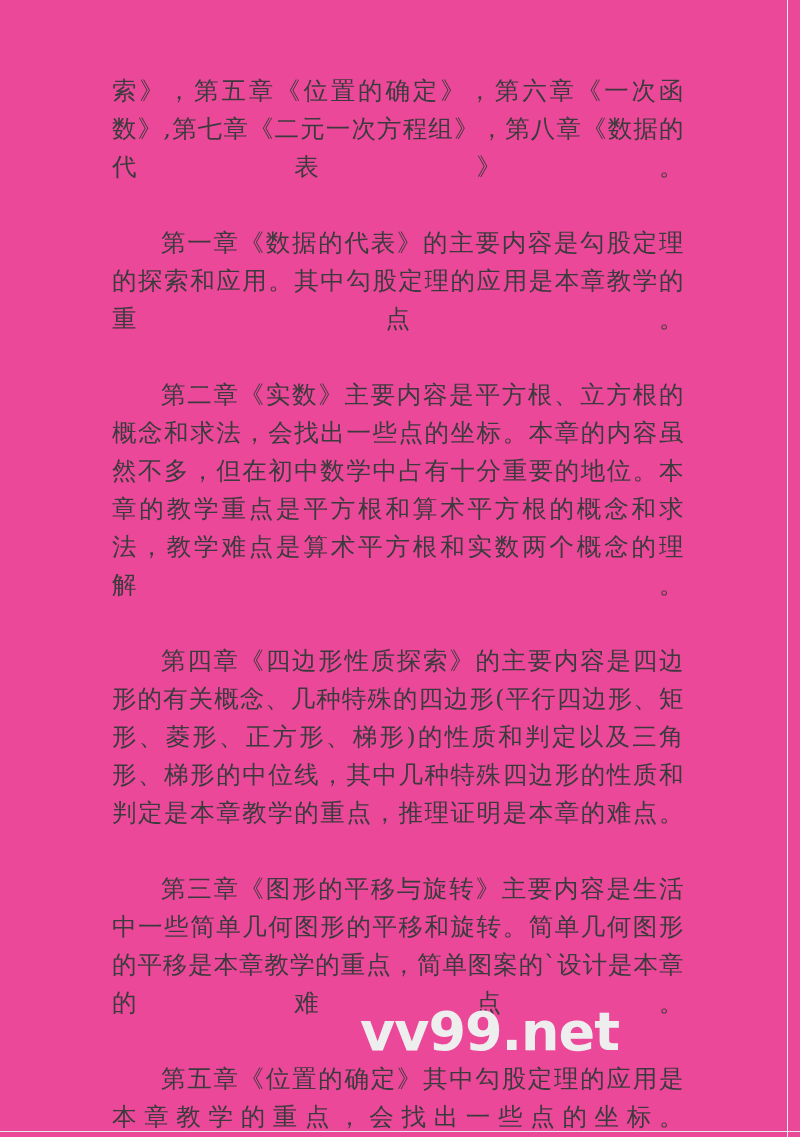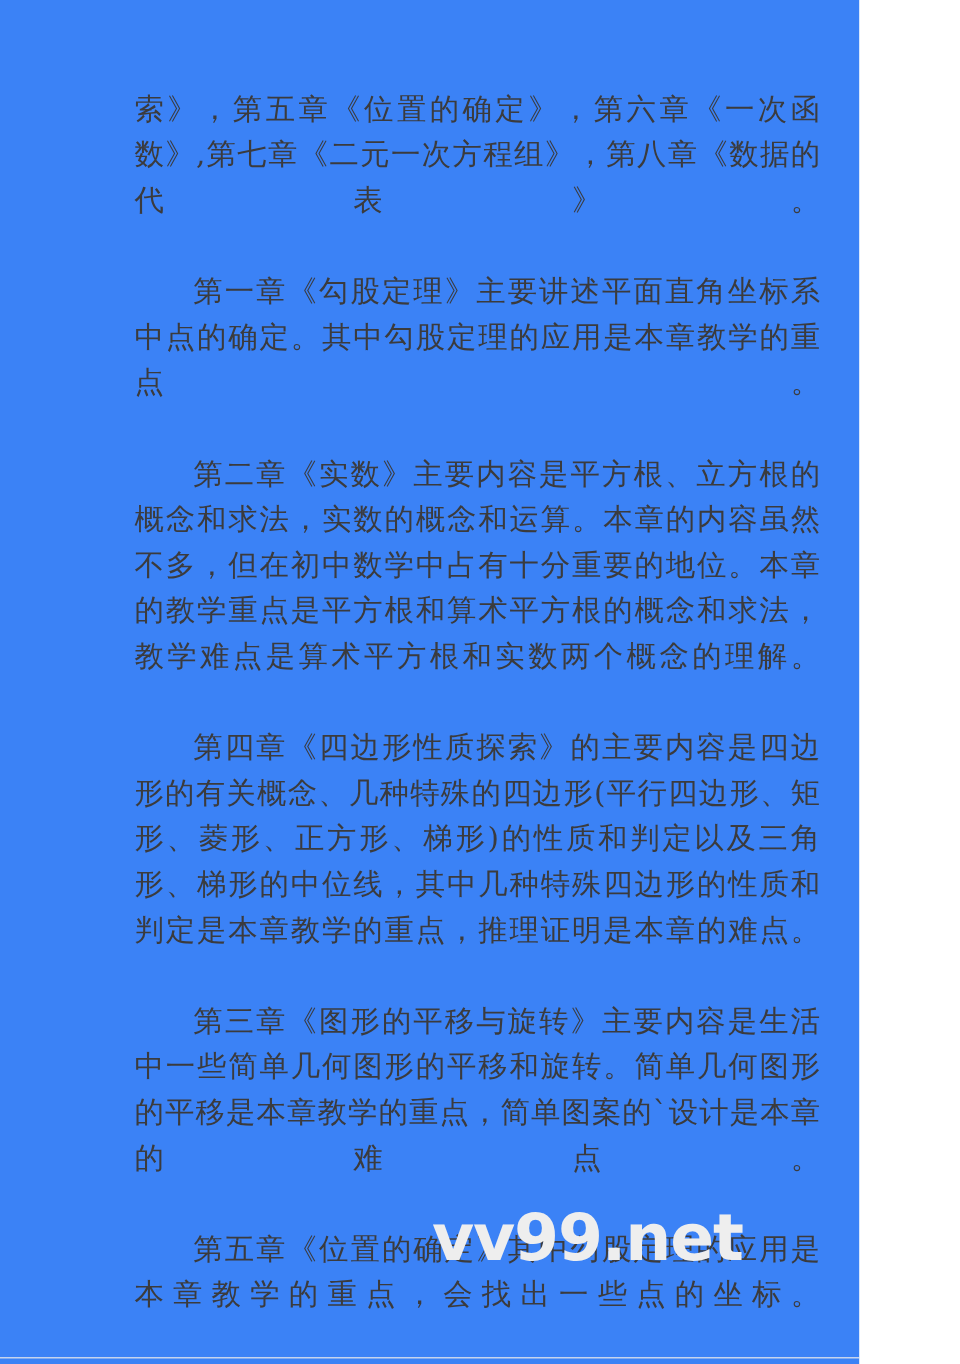--- a/index.html
+++ b/index.html
@@ -4,24 +4,24 @@
 <title>Scanned Document</title>
 <style>
   html, body {
     margin: 0;
     padding: 0;
     background: #ffffff;
   }
 
   #page {
     position: relative;
-    width: 716px;
+    width: 800px;
     height: 1137px;
     margin: 0;
-    background: #3b82f6;
+    background: #ec4899;
     overflow: hidden;
     box-sizing: border-box;
   }
 
   
   #page-edge-right {
     position: absolute;
     top: 0;
     left: 787px;
     width: 1px;
@@ -90,22 +90,22 @@
 </head>
 <body>
 
 <div id="page">
 
   <div id="page-edge-right"></div>
   <div id="page-edge-bottom"></div>
 
   <div id="text-body">
     <p class="para">索》，第五章《位置的确定》，第六章《一次函数》,第七章《二元一次方程组》，第八章《数据的代表》。</p>
-    <p class="para indent">第一章《勾股定理》主要讲述平面直角坐标系中点的确定。其中勾股定理的应用是本章教学的重点。</p>
-    <p class="para indent">第二章《实数》主要内容是平方根、立方根的概念和求法，实数的概念和运算。本章的内容虽然不多，但在初中数学中占有十分重要的地位。本章的教学重点是平方根和算术平方根的概念和求法，教学难点是算术平方根和实数两个概念的理解。</p>
+    <p class="para indent">第一章《数据的代表》的主要内容是勾股定理的探索和应用。其中勾股定理的应用是本章教学的重点。</p>
+    <p class="para indent">第二章《实数》主要内容是平方根、立方根的概念和求法，会找出一些点的坐标。本章的内容虽然不多，但在初中数学中占有十分重要的地位。本章的教学重点是平方根和算术平方根的概念和求法，教学难点是算术平方根和实数两个概念的理解。</p>
     <p class="para indent">第四章《四边形性质探索》的主要内容是四边形的有关概念、几种特殊的四边形(平行四边形、矩形、菱形、正方形、梯形)的性质和判定以及三角形、梯形的中位线，其中几种特殊四边形的性质和判定是本章教学的重点，推理证明是本章的难点。</p>
     <p class="para indent">第三章《图形的平移与旋转》主要内容是生活中一些简单几何图形的平移和旋转。简单几何图形的平移是本章教学的重点，简单图案的`设计是本章的难点。</p>
     <p class="para indent">第五章《位置的确定》其中勾股定理的应用是本章教学的重点，会找出一些点的坐标。</p>
     <p class="para indent">第六章《一次函数》的主要内容是介绍函数的概念，以及一次函数的图像和表达式，学会用一次函数解决一些实际问题。其中一次函数的图像的表达式是本章的重点和难点。</p>
 
   </div>
 
   <div id="watermark">vv99.net</div>
 
 </div>

